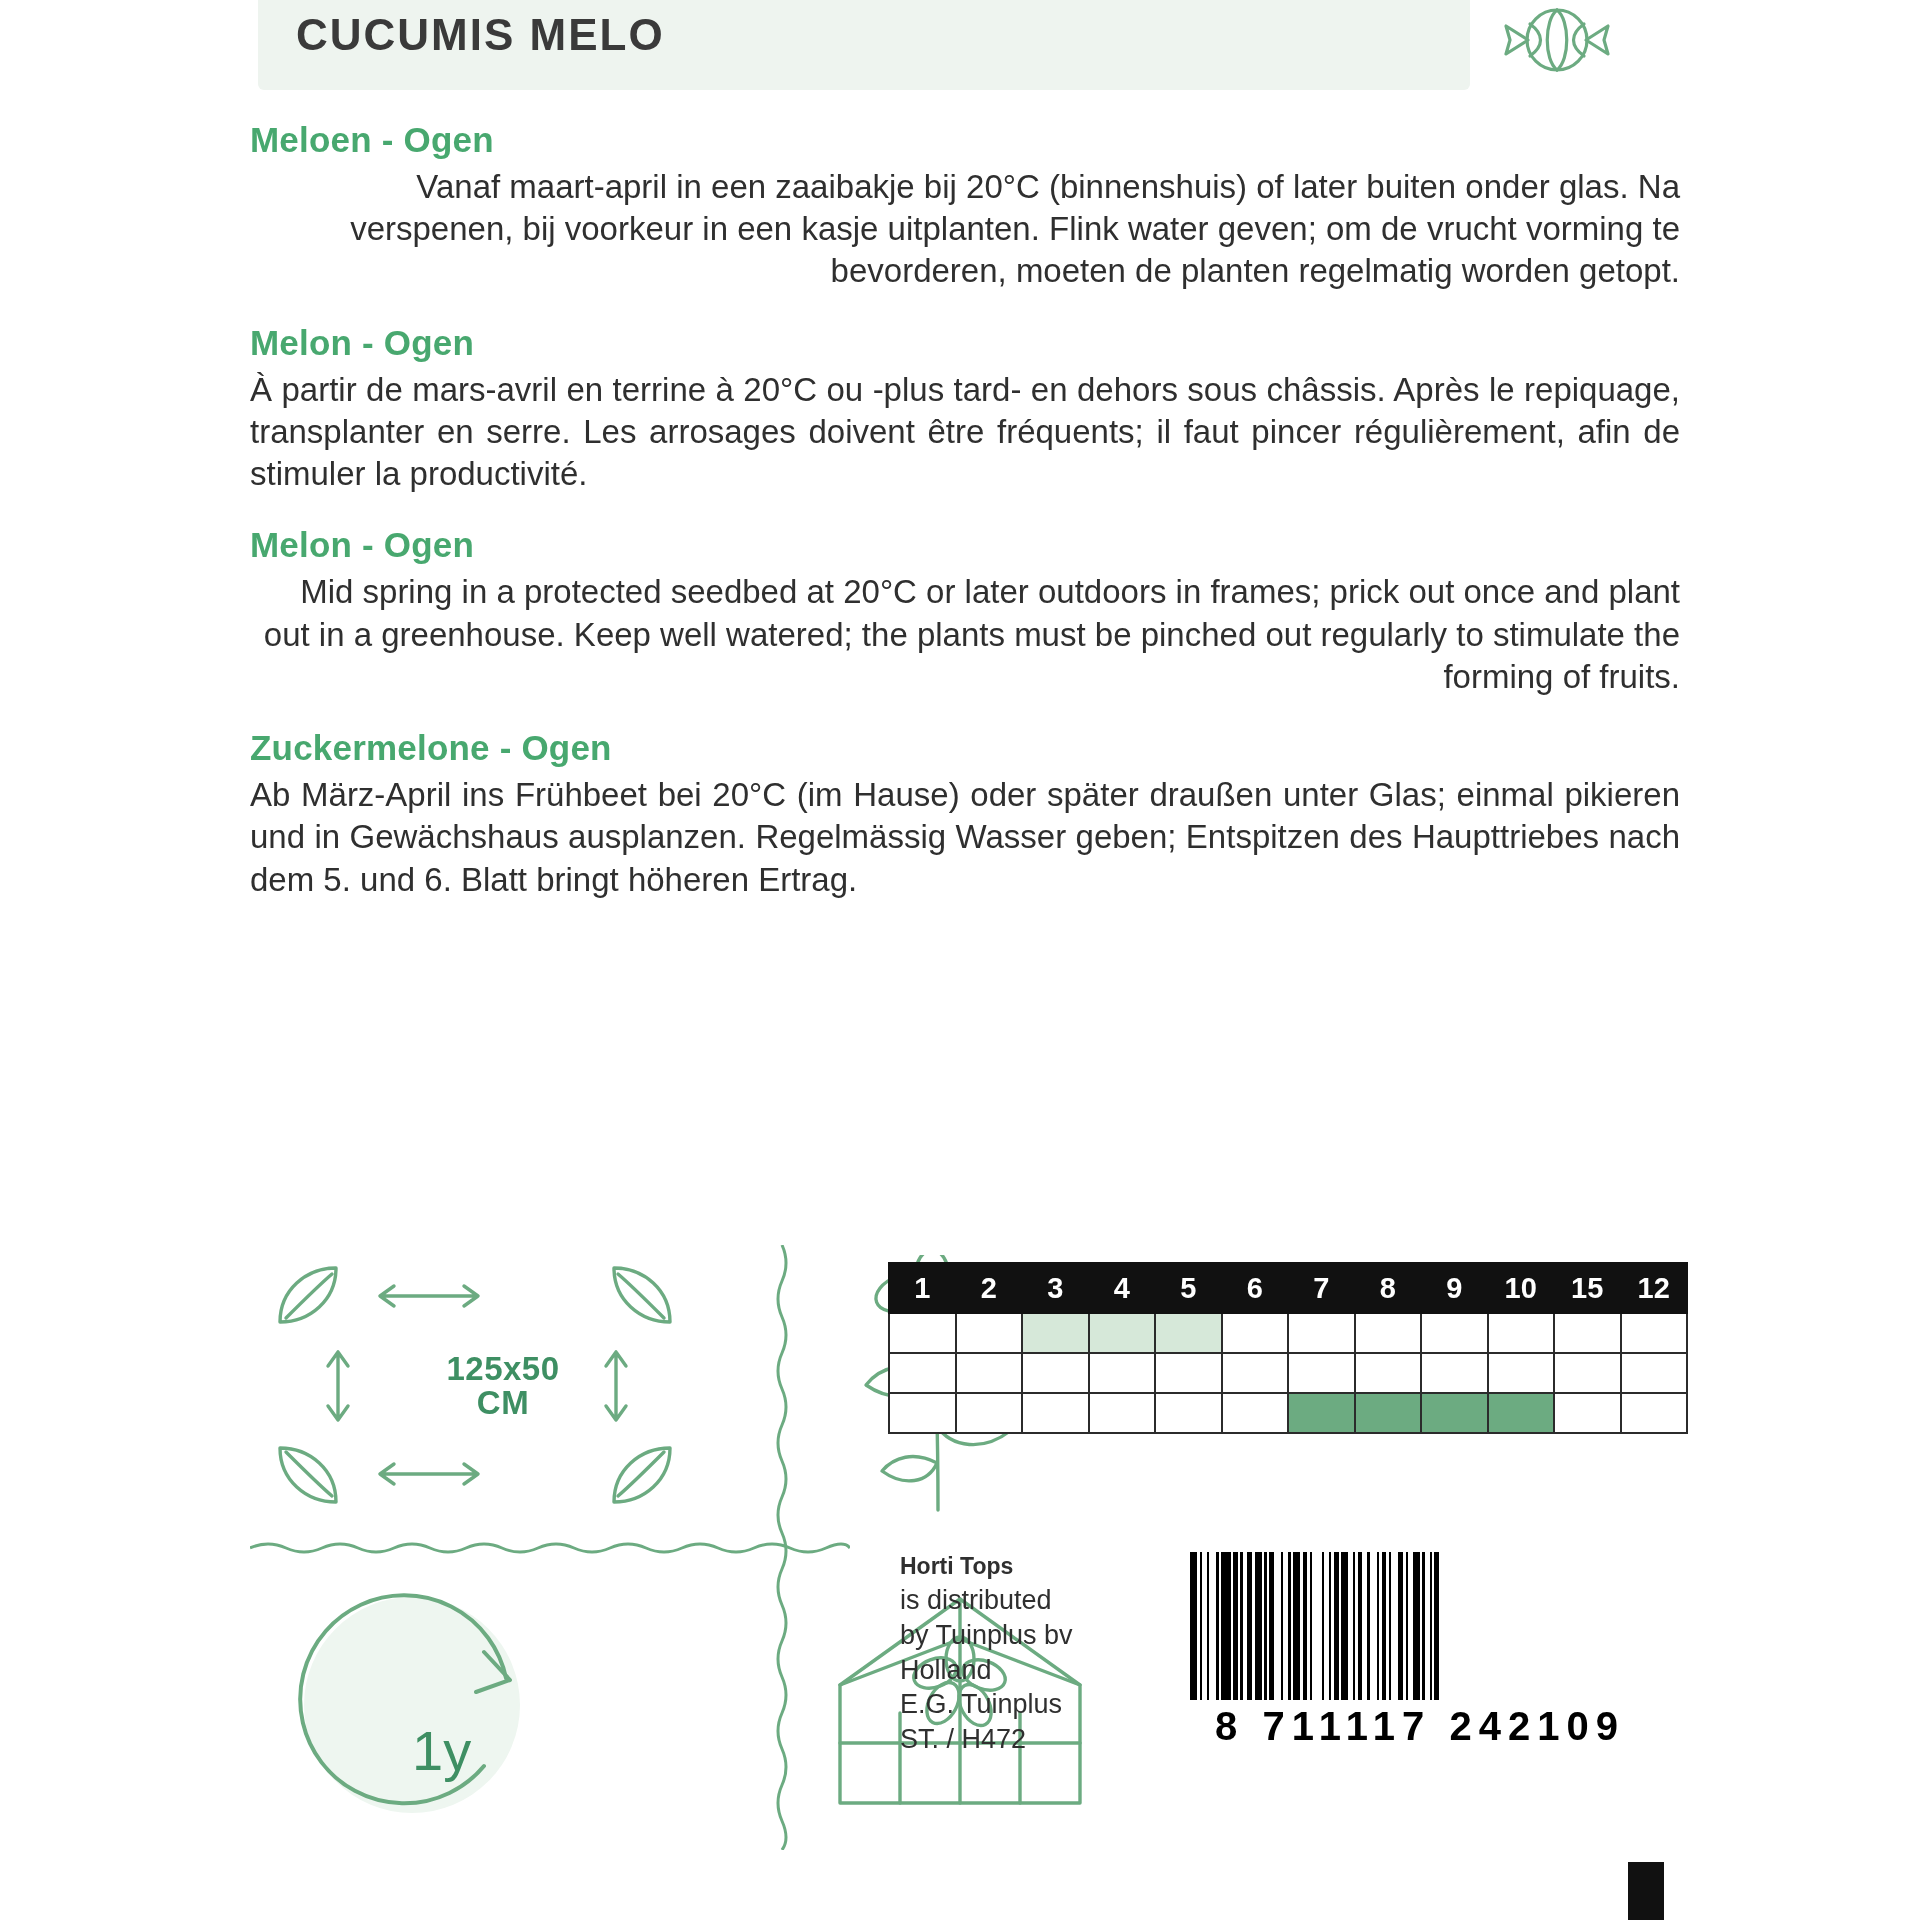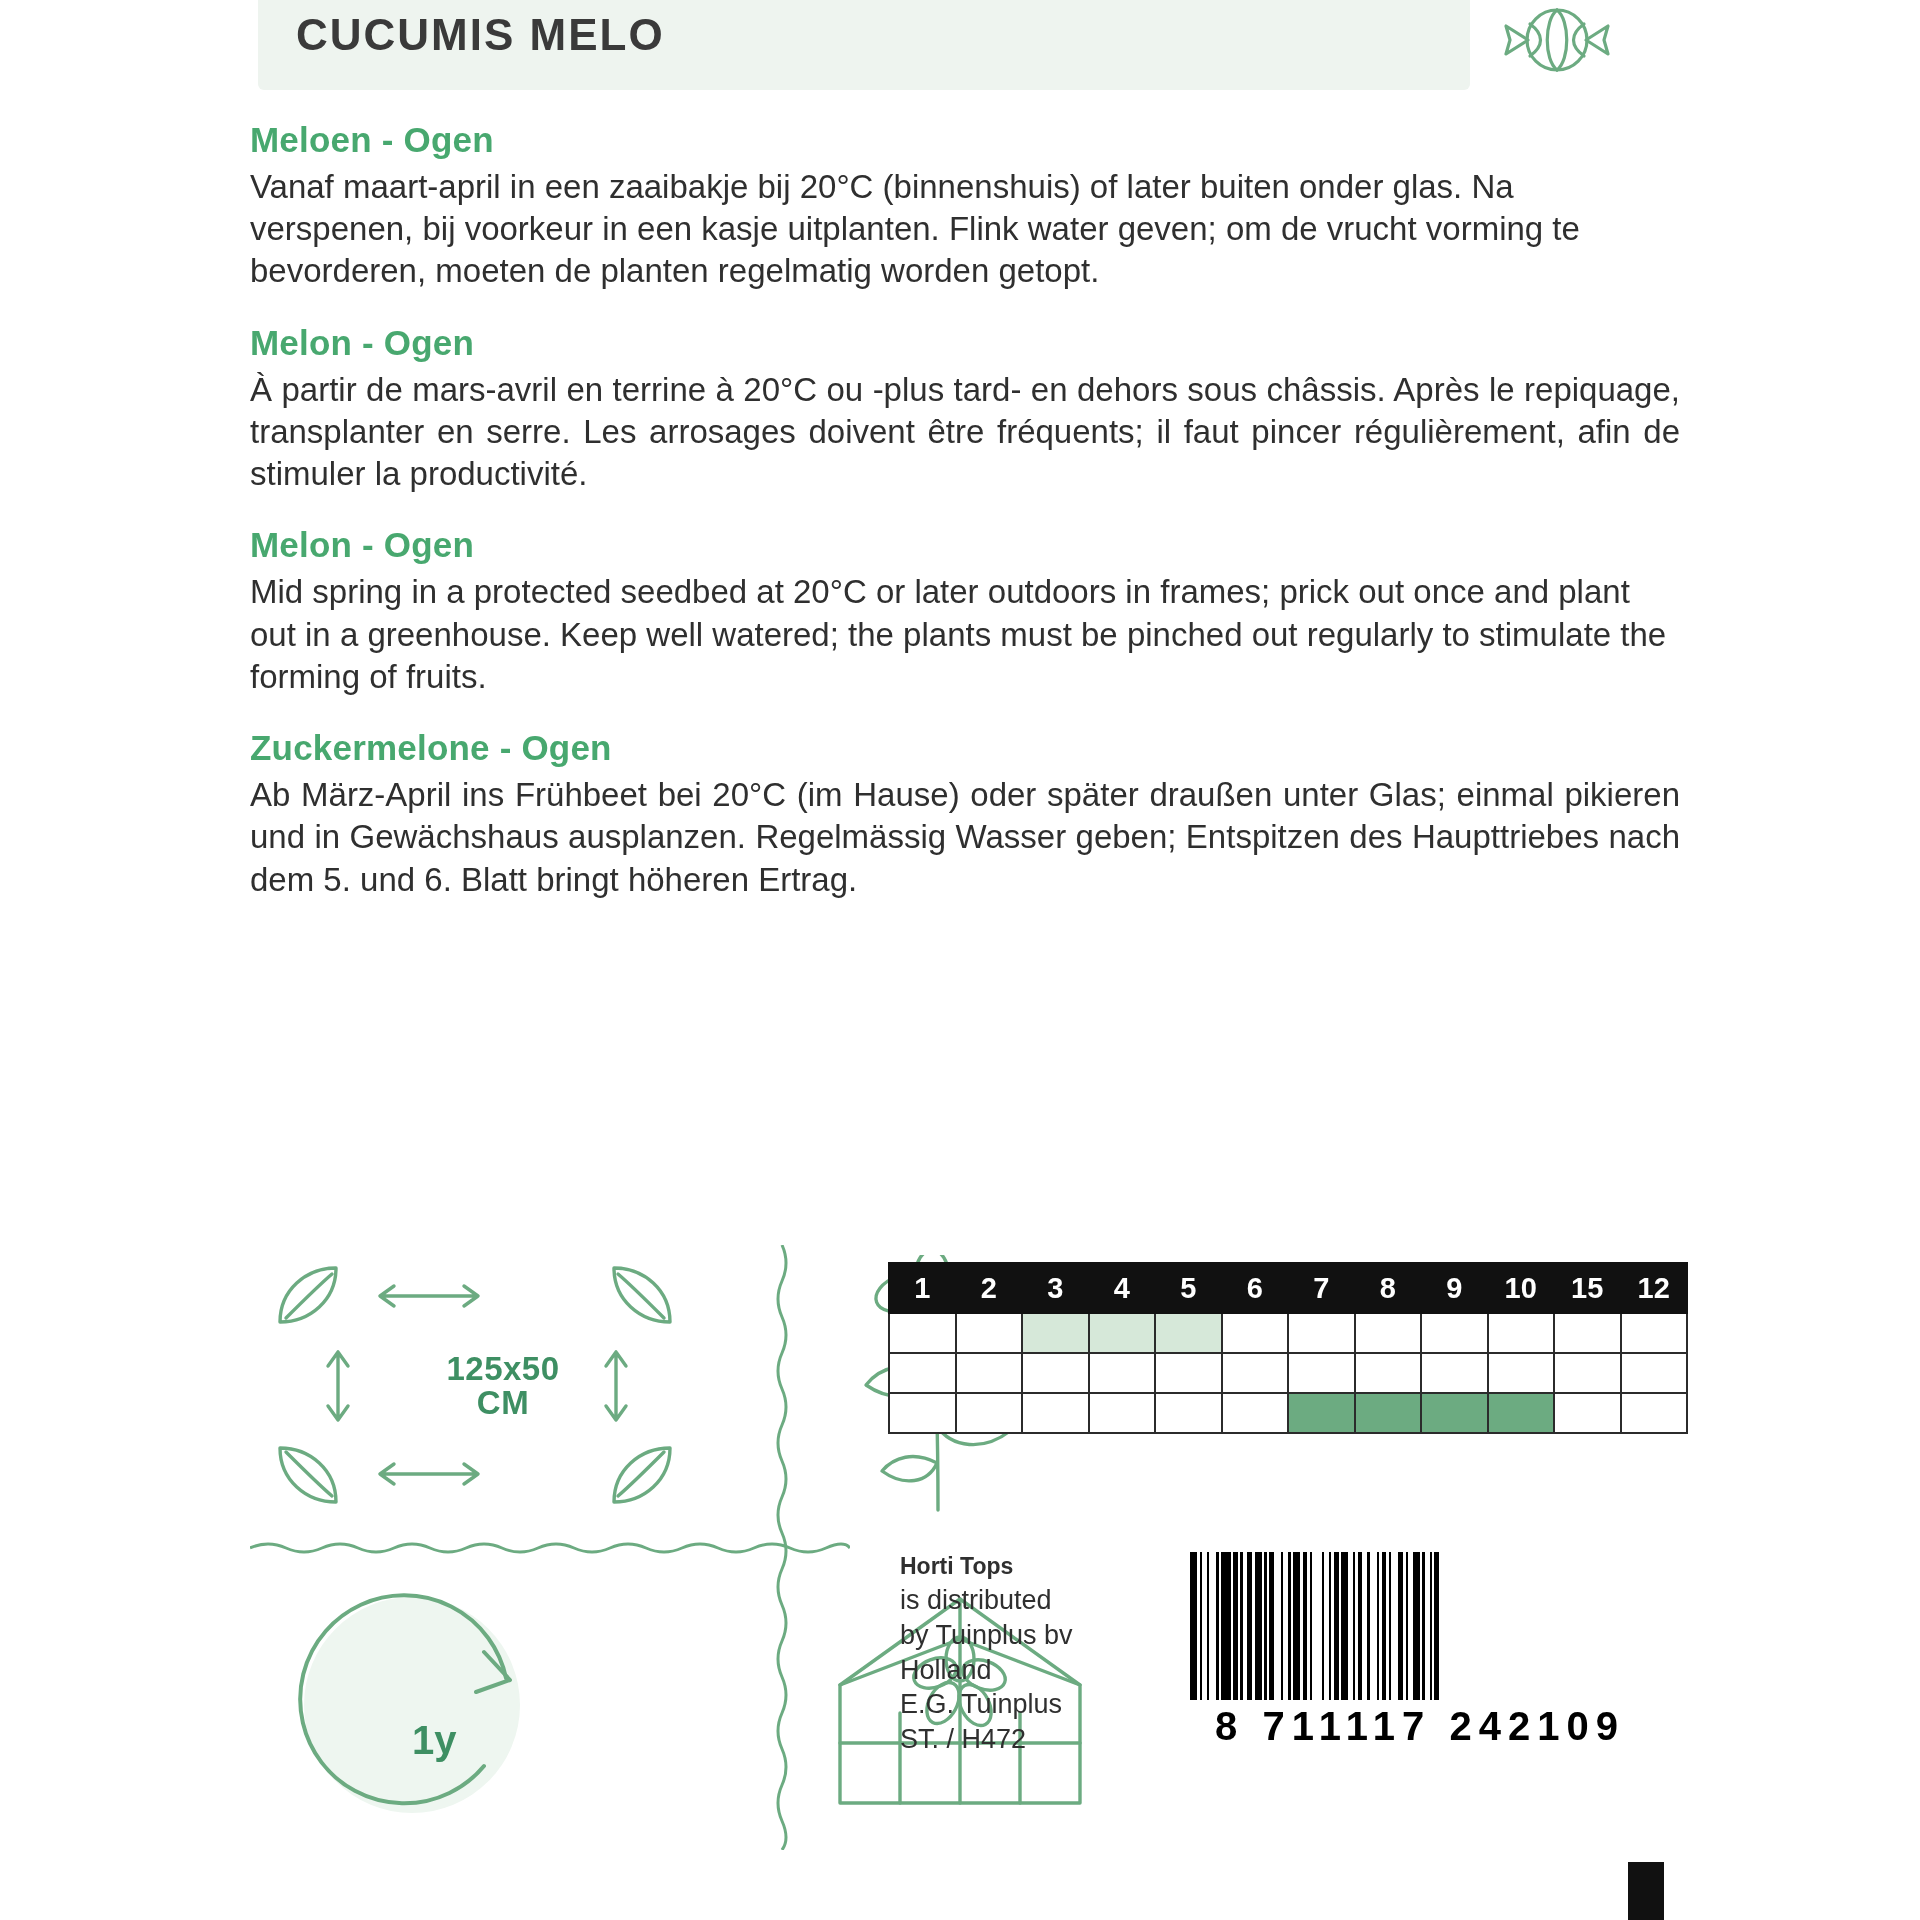--- a/index.html
+++ b/index.html
@@ -60,21 +60,21 @@
     letter-spacing: 0.2px;
   }
   .block p {
     margin: 0;
     font-size: 33px;
     line-height: 1.28;
     color: #2f2f2f;
     text-align: justify;
     text-justify: inter-word;
   }
-  .block p.noj { text-align: left; }
+  .block p.noj { text-align: right; }
 
   
   .icons-area {
     position: absolute;
     left: 250px;
     top: 1245px;
     width: 620px;
     height: 610px;
   }
   .divider-v {
@@ -106,22 +106,22 @@
     font-size: 33px;
     font-weight: 700;
     color: #3e8f63;
     line-height: 1.04;
     letter-spacing: .5px;
   }
   .year-label {
     position: absolute;
     left: 142px;
     top: 148px;
-    font-size: 40px;
-    font-weight: 700;
+    font-size: 56px;
+    font-weight: 400;
     color: #3e8f63;
   }
 
   
   .calendar {
     position: absolute;
     left: 888px;
     top: 1262px;
     width: 800px;
   }

